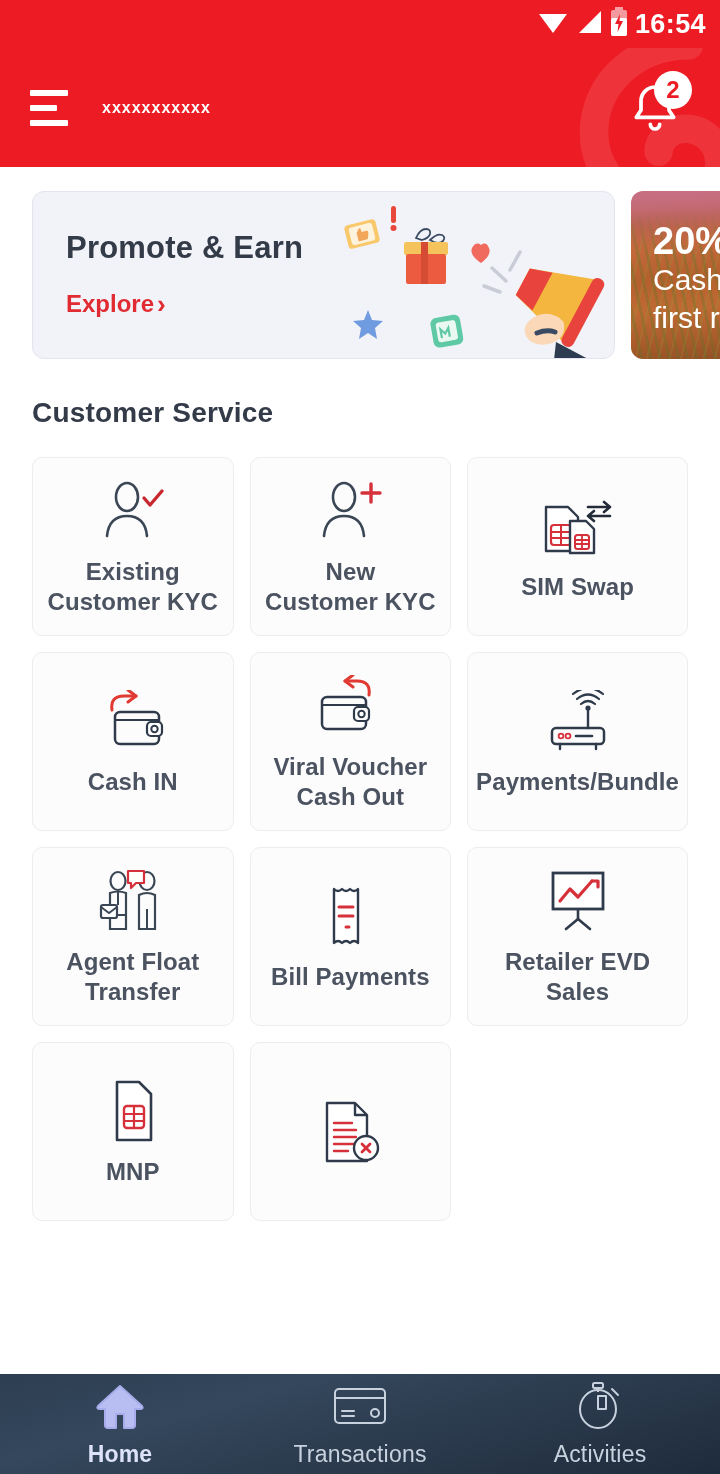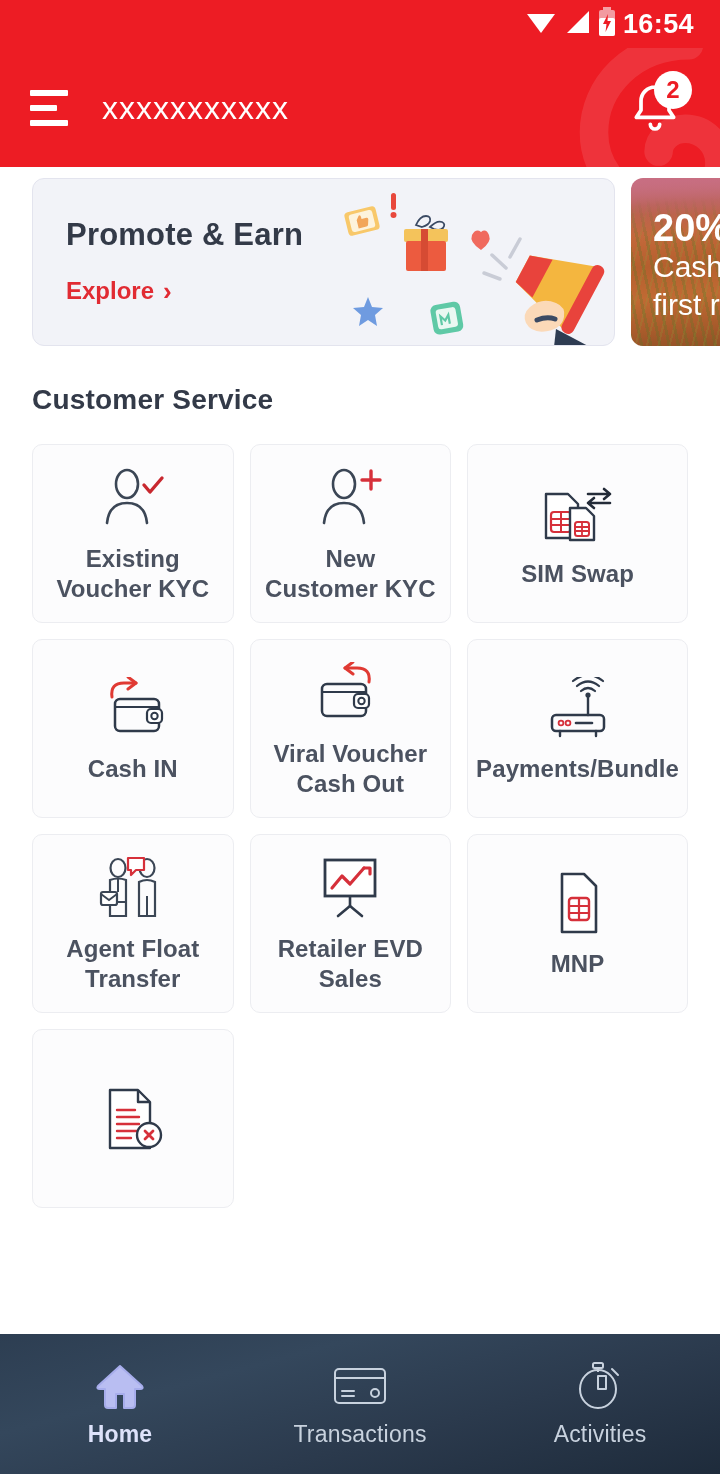--- a/index.html
+++ b/index.html
@@ -8,61 +8,61 @@
     font-family: "Liberation Sans", sans-serif;
     background: #ffffff;
     overflow: hidden;
   }
   .screen { position: relative; width: 720px; height: 1474px; background: #fff; }
 
   
   .statusbar {
     height: 48px; background: #ED1C24;
     display: flex; align-items: center; justify-content: flex-end;
-    padding-right: 26px; gap: 7px;
+    padding-right: 14px; gap: 7px;
   }
   .status-time { color: #fff; font-size: 27px; font-weight: bold; letter-spacing: .4px; }
 
   
   .header {
     position: relative; height: 119px; background: #ED1C24; overflow: hidden;
     display: flex; align-items: center; padding: 0 22px 0 30px;
   }
   .header-watermark {
     position: absolute; right: -26px; top: -18px;
     width: 190px; height: 190px; opacity: .10; pointer-events: none;
   }
   .hamburger { width: 44px; display: flex; flex-direction: column; gap: 9px; cursor: pointer; flex: 0 0 auto; }
   .hamburger i { display: block; height: 6px; background: #fff; border-radius: 1px; }
   .hamburger i:nth-child(1) { width: 38px; }
   .hamburger i:nth-child(2) { width: 27px; }
   .hamburger i:nth-child(3) { width: 38px; }
   .header-titles { margin-left: 28px; display: flex; flex-direction: column; gap: 2px; }
   .header-name { color: #fff; font-size: 31px; font-weight: 400; line-height: 36px; letter-spacing: .2px; }
-  .header-sub { color: #fff; font-size: 32px; font-weight: 400; line-height: 30px; letter-spacing: 1px; text-align: right; }
+  .header-sub { color: #fff; font-size: 16px; font-weight: 700; line-height: 30px; letter-spacing: 1px; text-align: right; }
   .bell-wrap { position: relative; margin-left: auto; width: 86px; height: 86px;
     display: flex; align-items: center; justify-content: center; cursor: pointer; }
   .bell-badge {
     position: absolute; top: 6px; right: 6px;
     width: 38px; height: 38px; border-radius: 50%;
     background: #fff; color: #ED1C24; font-size: 24px; font-weight: bold;
     display: flex; align-items: center; justify-content: center; z-index: 2;
   }
 
   
   .banner-row {
-    display: flex; gap: 16px; padding: 11px 0 0 32px; align-items: stretch;
+    display: flex; gap: 16px; padding: 11px 0 0 32px; align-items: stretch; margin-top: 13px;
   }
   .banner-promo {
     position: relative; flex: 0 0 583px; height: 168px;
     background: #F2F3F8; border: 1px solid #E3E4EE; border-radius: 12px; overflow: hidden;
   }
   .banner-promo-text { position: absolute; left: 33px; top: 38px; }
   .banner-title { font-size: 31px; font-weight: bold; color: #333A48; letter-spacing: .2px; }
-  .banner-cta { margin-top: 24px; display: flex; align-items: center; gap: 9px; cursor: pointer; }
+  .banner-cta { margin-top: 24px; display: flex; align-items: center; gap: 3px; cursor: pointer; }
   .banner-cta span { font-size: 24px; font-weight: bold; color: #E12B33; }
   .banner-cta .chev { color: #E12B33; font-size: 26px; font-weight: 600; line-height: 1; }
   .banner-art { position: absolute; right: 0; top: 0; width: 290px; height: 168px; }
 
   .banner-promo2 {
     position: relative; flex: 0 0 140px; height: 168px;
     border-radius: 12px; overflow: hidden;
     background:
       linear-gradient(180deg, rgba(200,110,130,.95) 0%, rgba(186,95,95,.2) 22%, rgba(0,0,0,0) 40%),
       linear-gradient(175deg, #C9738C 0%, #B8624F 16%, #C4693A 32%, #B55F2E 50%, #C06A33 68%, #A85B2B 86%, #8E4F25 100%);
@@ -97,21 +97,21 @@
   }
   .card-icon { height: 68px; display: flex; align-items: center; justify-content: center; }
   .card-label {
     font-size: 24px; font-weight: bold; color: #4B5260;
     text-align: center; line-height: 30px; letter-spacing: .1px;
   }
   .card-empty { height: 179px; }
 
   
   .bottomnav {
-    position: absolute; left: 0; bottom: 0; width: 720px; height: 140px;
+    position: absolute; left: 0; bottom: 0; width: 720px; height: 100px;
     background: linear-gradient(165deg, #2D3E52 0%, #34475C 30%, #2B3A4D 62%, #1E2B3B 100%);
     display: flex; align-items: center;
   }
   .navitem {
     flex: 1; display: flex; flex-direction: column; align-items: center; justify-content: center;
     gap: 9px; cursor: pointer;
   }
   .nav-ico { height: 52px; display: flex; align-items: center; justify-content: center; }
   .nav-label { font-size: 23px; color: #C8D2DE; letter-spacing: .2px; }
   .navitem.active .nav-label { color: #DDE2FA; font-weight: bold; }
@@ -240,21 +240,21 @@
 
     <div class="card">
       <div class="card-icon">
         <svg width="68" height="62" viewBox="0 0 68 62">
           <ellipse cx="28" cy="17" rx="11" ry="14" fill="none" stroke="#3B4655" stroke-width="2.6"></ellipse>
           <path d="M8 56 q2 -20 20 -20 q18 0 20 20" fill="none" stroke="#3B4655" stroke-width="2.6" stroke-linecap="round"></path>
           <path d="M45 18 l6 7 l12 -14" fill="none" stroke="#C8282F" stroke-width="3.4" stroke-linecap="round" stroke-linejoin="round"></path>
         </svg>
       </div>
       <div class="card-label" style="white-space:pre-line">Existing
-Voucher KYC</div>
+Customer KYC</div>
     </div>
 
     <div class="card">
       <div class="card-icon">
         <svg width="68" height="62" viewBox="0 0 68 62">
           <ellipse cx="28" cy="17" rx="11" ry="14" fill="none" stroke="#3B4655" stroke-width="2.6"></ellipse>
           <path d="M8 56 q2 -20 20 -20 q18 0 20 20" fill="none" stroke="#3B4655" stroke-width="2.6" stroke-linecap="round"></path>
           <path d="M55 4 v18 M46 13 h18" fill="none" stroke="#D6303A" stroke-width="3.4" stroke-linecap="round"></path>
         </svg>
       </div>
@@ -337,20 +337,31 @@
           <ellipse cx="50" cy="12" rx="7.5" ry="9" fill="none" stroke="#3B4655" stroke-width="2.2"></ellipse>
           <path d="M42 26 q8 -4 16 0 v34 h-16 Z" fill="none" stroke="#3B4655" stroke-width="2.2"></path>
           <path d="M50 40 v20" stroke="#3B4655" stroke-width="2"></path>
           <path d="M31 2 h16 v12 h-8 l-5 5 v-5 h-3 Z" fill="#fff" stroke="#D6303A" stroke-width="2.2" stroke-linejoin="round"></path>
         </svg>
       </div>
       <div class="card-label" style="white-space:pre-line">Agent Float
 Transfer</div>
     </div>
 
+    <div class="card">
+      <div class="card-icon">
+        <svg width="56" height="66" viewBox="0 0 56 66">
+          <path d="M12 6 q4 4 8 0 q4 4 8 0 q4 4 8 0 v54 q-4 -4 -8 0 q-4 -4 -8 0 q-4 -4 -8 0 Z" fill="#fff" stroke="#2F3A4A" stroke-width="2.4" stroke-linejoin="round"></path>
+          <path d="M17 24 h14" stroke="#D6303A" stroke-width="3" stroke-linecap="round"></path>
+          <path d="M17 33 h14" stroke="#D6303A" stroke-width="3" stroke-linecap="round"></path>
+          <path d="M24 44 h3" stroke="#D6303A" stroke-width="3" stroke-linecap="round"></path>
+        </svg>
+      </div>
+      <div class="card-label" style="white-space:pre-line">Bill Payments</div>
+    </div>
 
     <div class="card">
       <div class="card-icon">
         <svg width="70" height="64" viewBox="0 0 70 64">
           <rect x="10" y="4" width="50" height="36" fill="#fff" stroke="#2F3A4A" stroke-width="2.8"></rect>
           <path d="M17 32 l10 -12 l8 8 l14 -16" fill="none" stroke="#D6303A" stroke-width="3.2" stroke-linejoin="round" stroke-linecap="round"></path>
           <path d="M49 12 h6 v6" fill="none" stroke="#D6303A" stroke-width="3.2" stroke-linecap="round" stroke-linejoin="round"></path>
           <path d="M35 40 v10" stroke="#2F3A4A" stroke-width="2.6"></path>
           <path d="M23 60 l12 -10 l12 10" fill="none" stroke="#2F3A4A" stroke-width="2.6" stroke-linecap="round" stroke-linejoin="round"></path>
         </svg>

